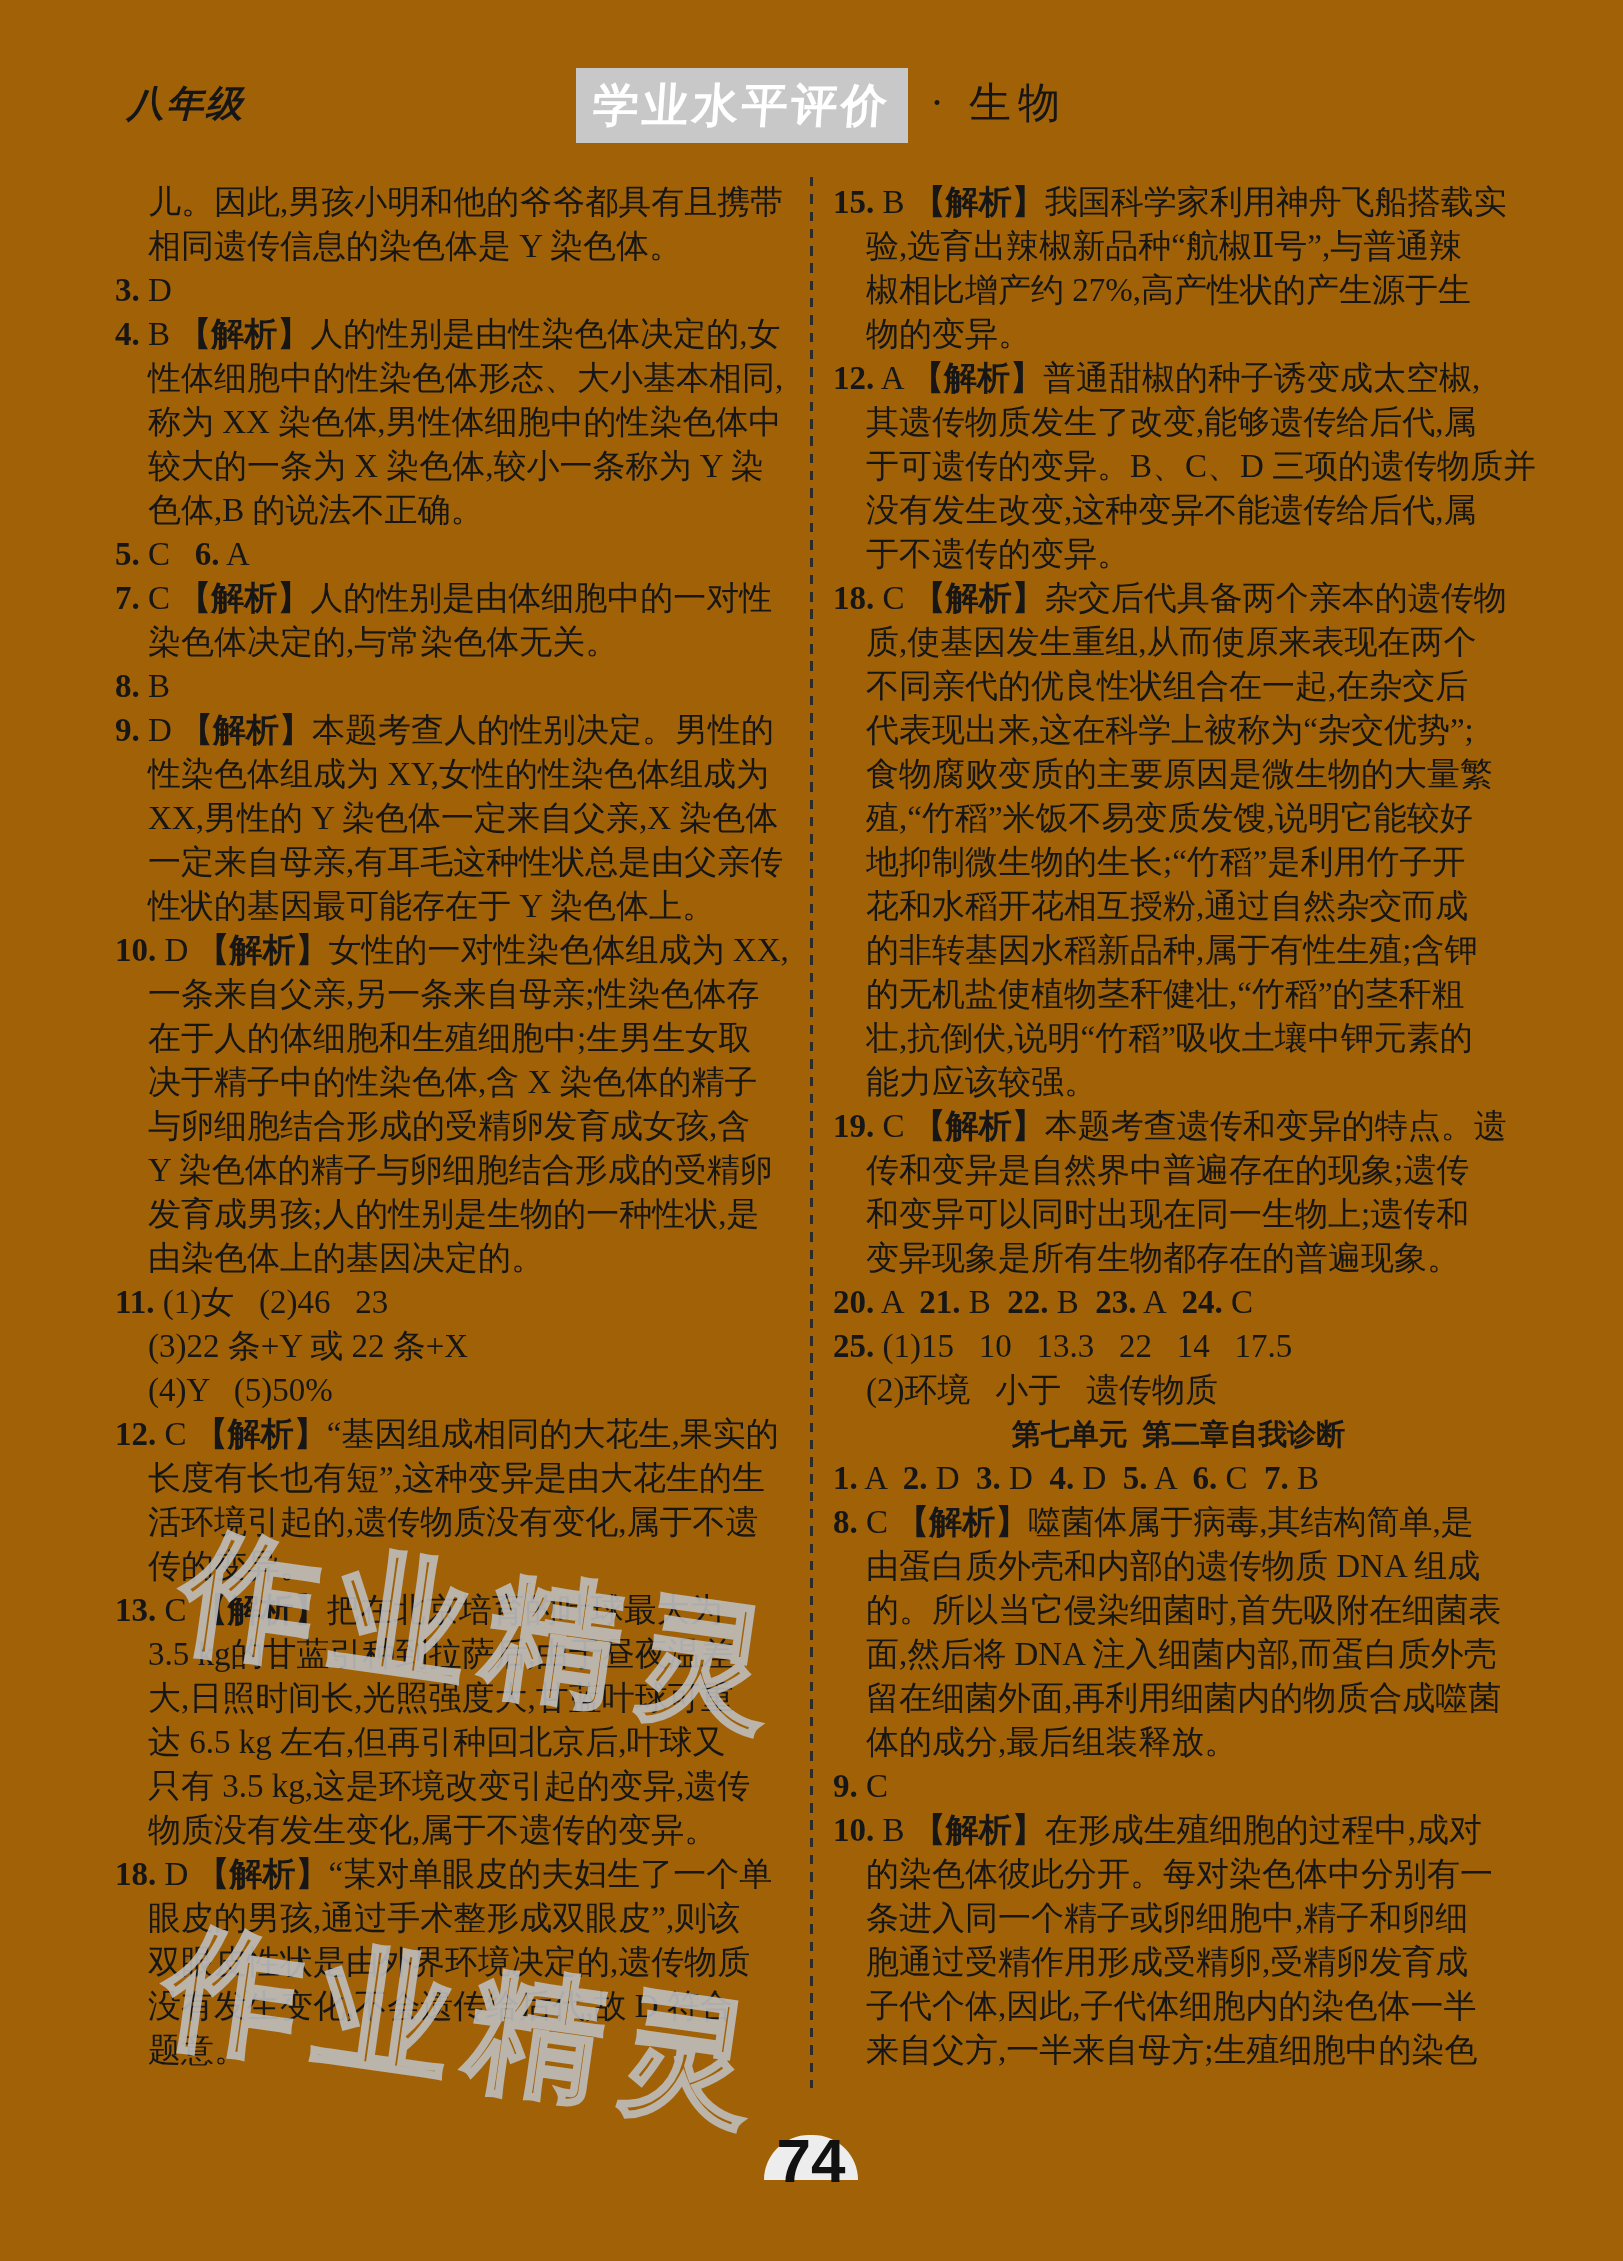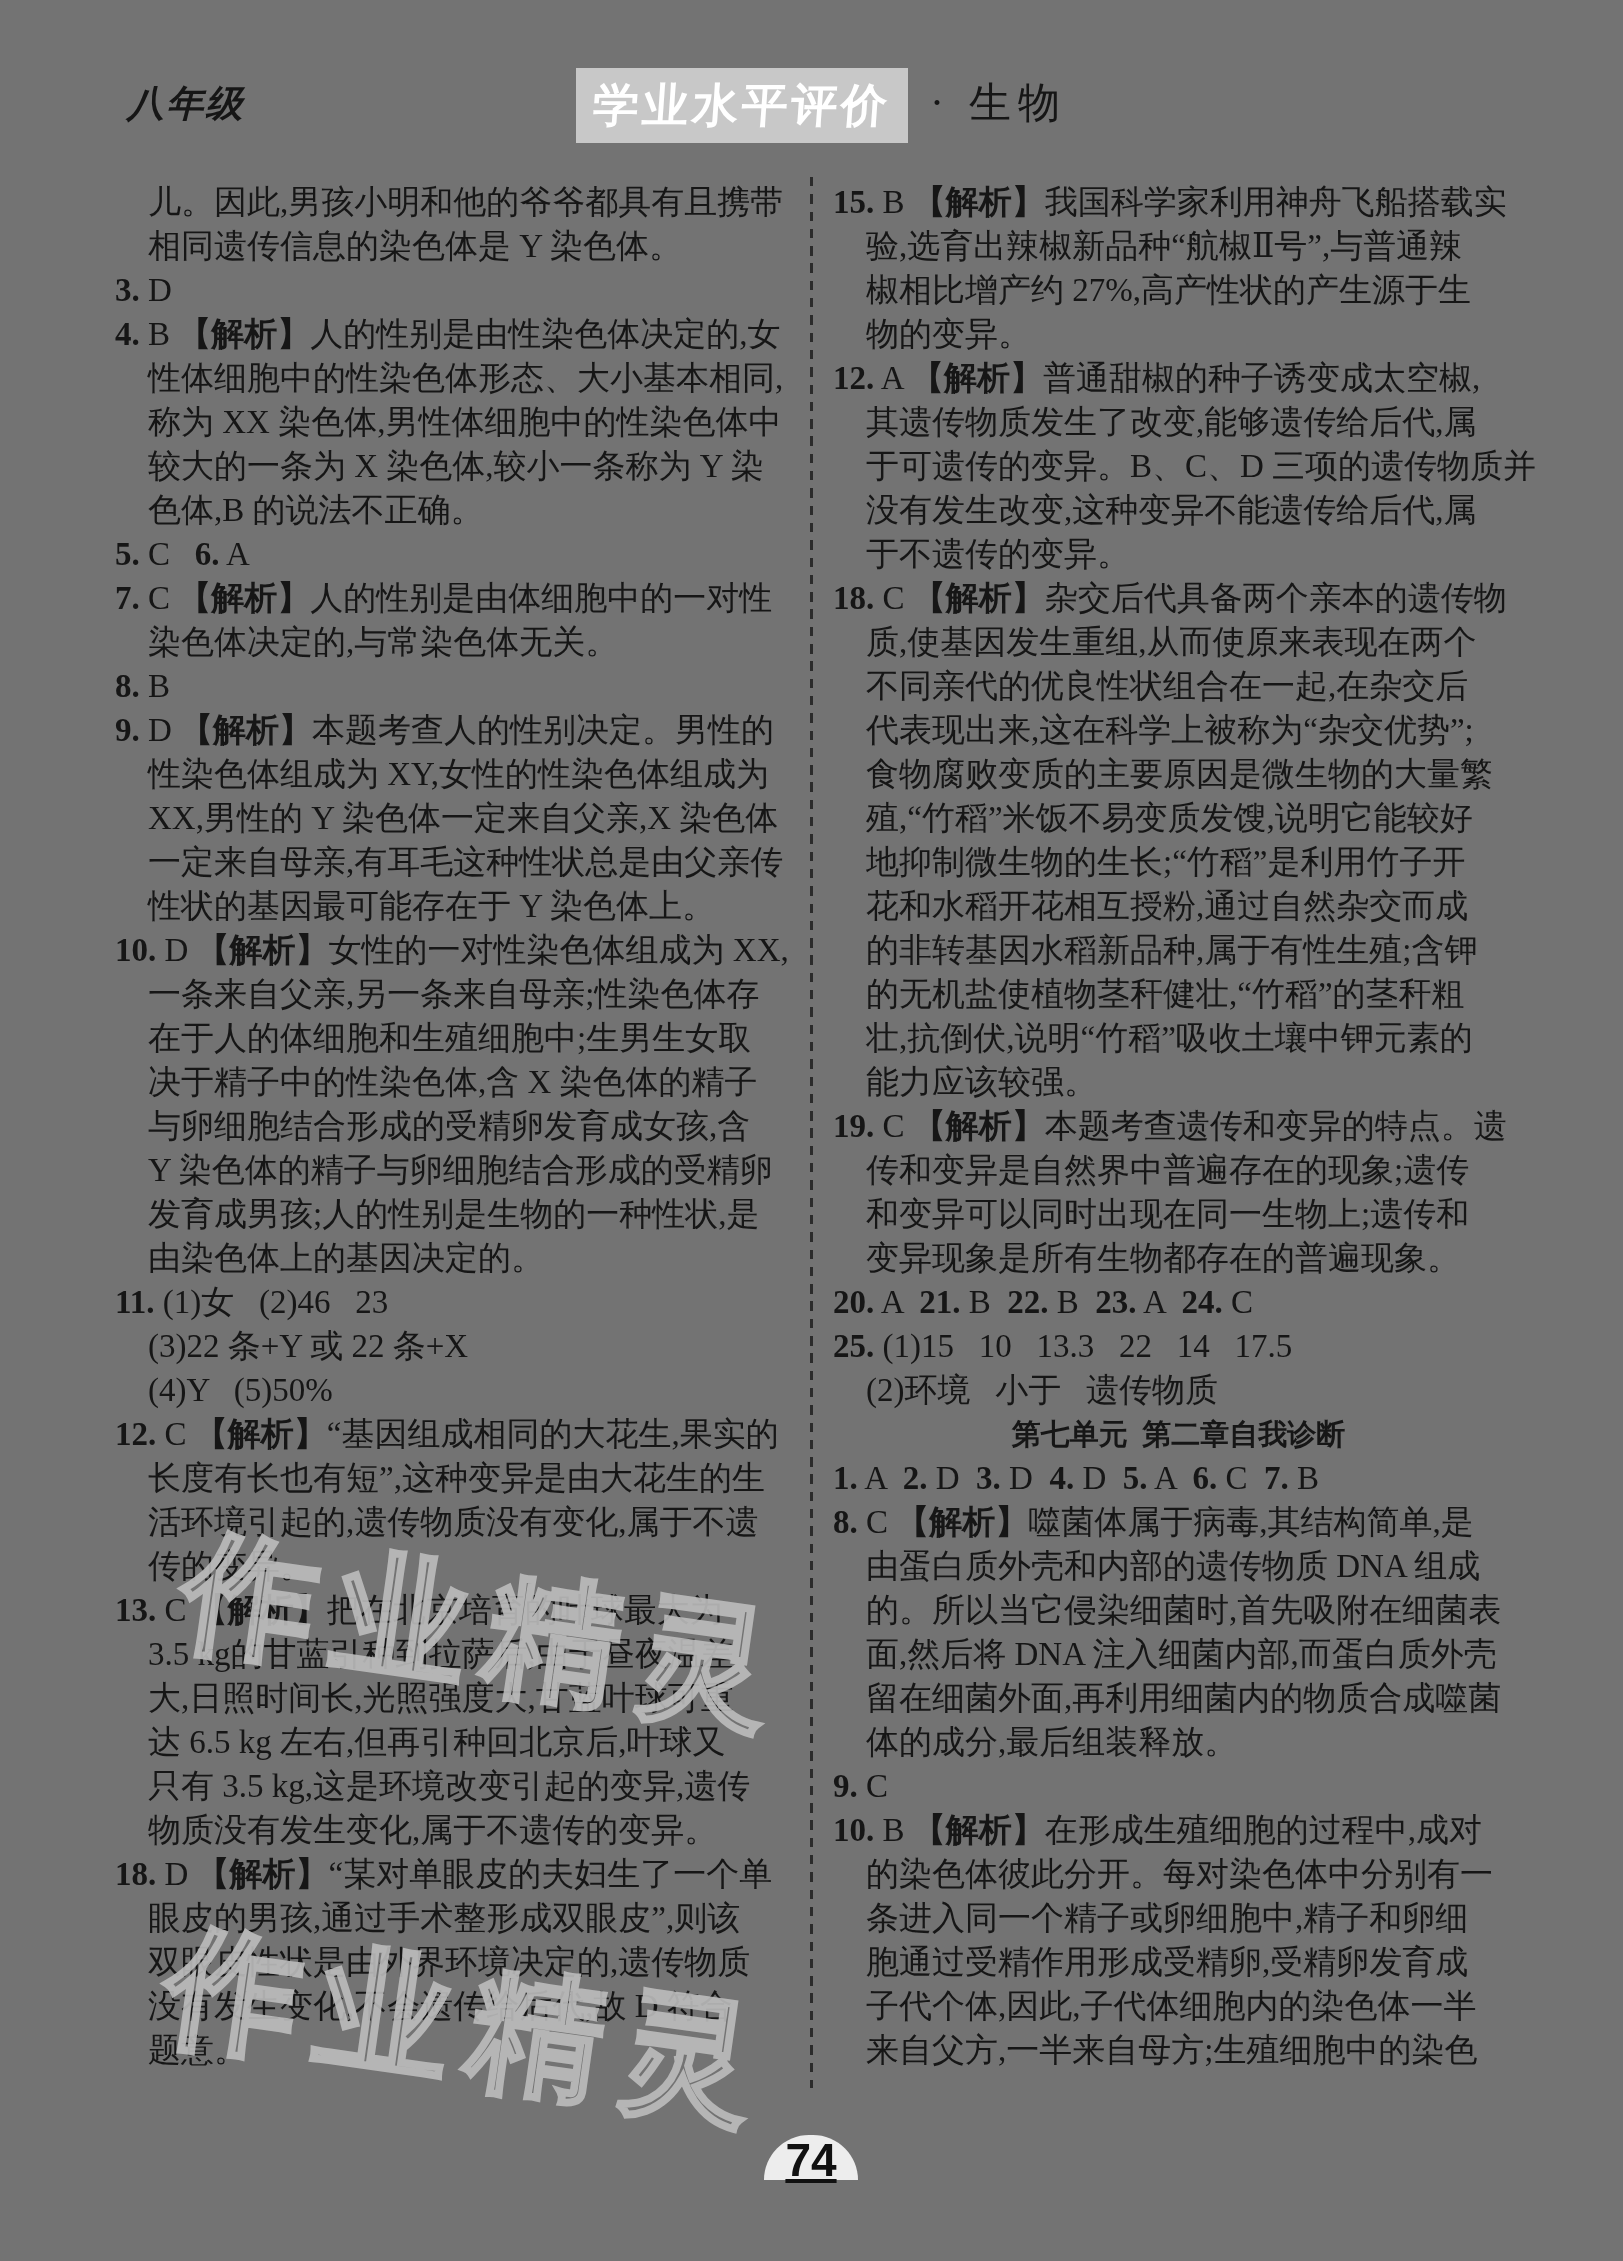--- a/index.html
+++ b/index.html
@@ -1,16 +1,16 @@
 <!DOCTYPE html>
 <html style="font-size:11.5px"><head>
 <meta charset="utf-8">
 <style>
   html,body{margin:0;padding:0;background:#fff;}
-  .page{position:relative;width:1624px;height:2261px;background:#737373;overflow:hidden;
+  .page{position:relative;width:1624px;height:2261px;background:#a16207;overflow:hidden;
         font-family:"Liberation Serif","DejaVu Serif",serif;color:#161616;}
   
   .grade{position:absolute;left:127px;top:79px;font-size:37px;font-weight:700;font-style:italic;
          letter-spacing:2.2px;}
   .banner{position:absolute;left:576px;top:68px;width:332px;height:75px;background:#c8c8c8;
           display:flex;align-items:center;justify-content:center;}
   .banner .banner-text{color:#ffffff;font-family:"Liberation Sans","DejaVu Sans",sans-serif;
           font-weight:700;font-size:46px;letter-spacing:3.6px;transform:skewX(-4deg);}
   .subject{position:absolute;left:930px;top:75px;font-size:42px;font-weight:400;letter-spacing:7.2px;}
   
@@ -27,22 +27,22 @@
   
   .wm{position:absolute;z-index:3;pointer-events:none;white-space:pre;
       font-family:"Liberation Sans","DejaVu Sans",sans-serif;font-weight:700;font-size:134px;
       letter-spacing:18.7px;color:transparent;-webkit-text-stroke:3.6px #bdbdbd;transform:rotate(8deg);
       opacity:.9;}
   .wm1{left:181px;top:1542px;}
   .wm2{left:164px;top:1937px;}
   
   .dome{position:absolute;left:764px;top:2135px;width:94px;height:45px;background:#ededed;
         border-radius:47px 47px 0 0;display:flex;align-items:center;justify-content:center;}
-  .dome .pg{font-family:"Liberation Sans","DejaVu Sans",sans-serif;font-size:46px;font-weight:600;
-        color:#111;padding-top:5.8px;text-decoration:underline;}
+  .dome .pg{font-family:"Liberation Sans","DejaVu Sans",sans-serif;font-size:62px;font-weight:600;
+        color:#111;padding-top:5.8px;}
 </style>
 </head>
 <body>
 
 <div class="page">
 
   <div class="grade">八年级</div>
 
   <div class="banner">
     <span class="banner-text">学业水平评价</span>

